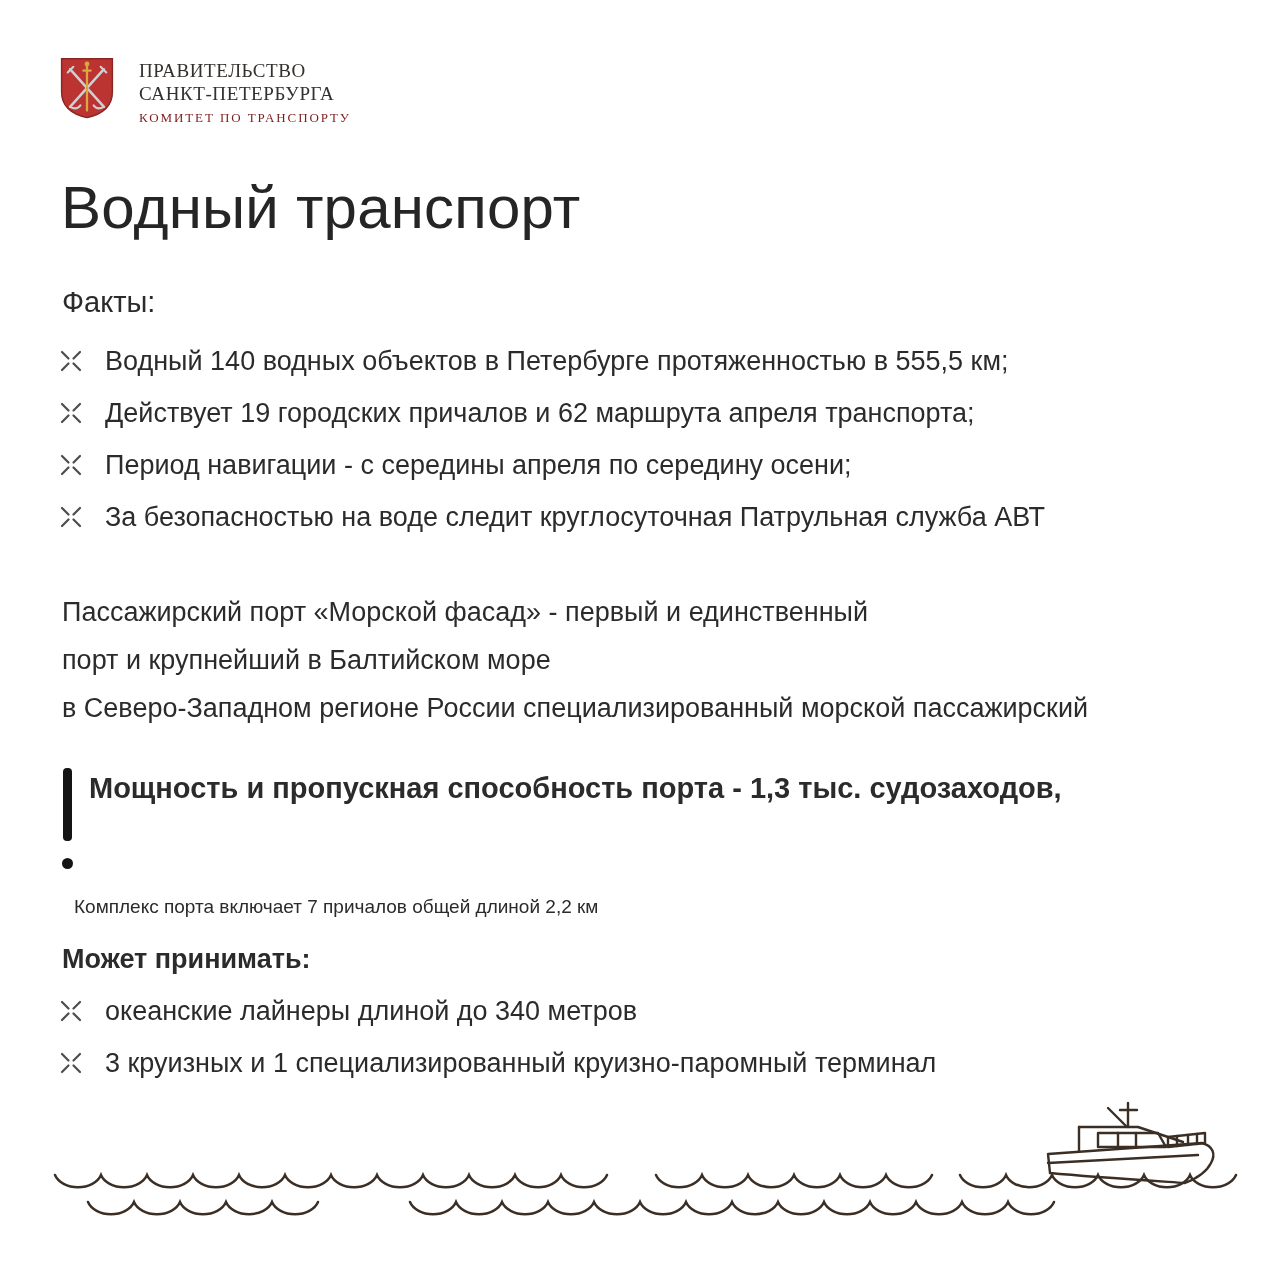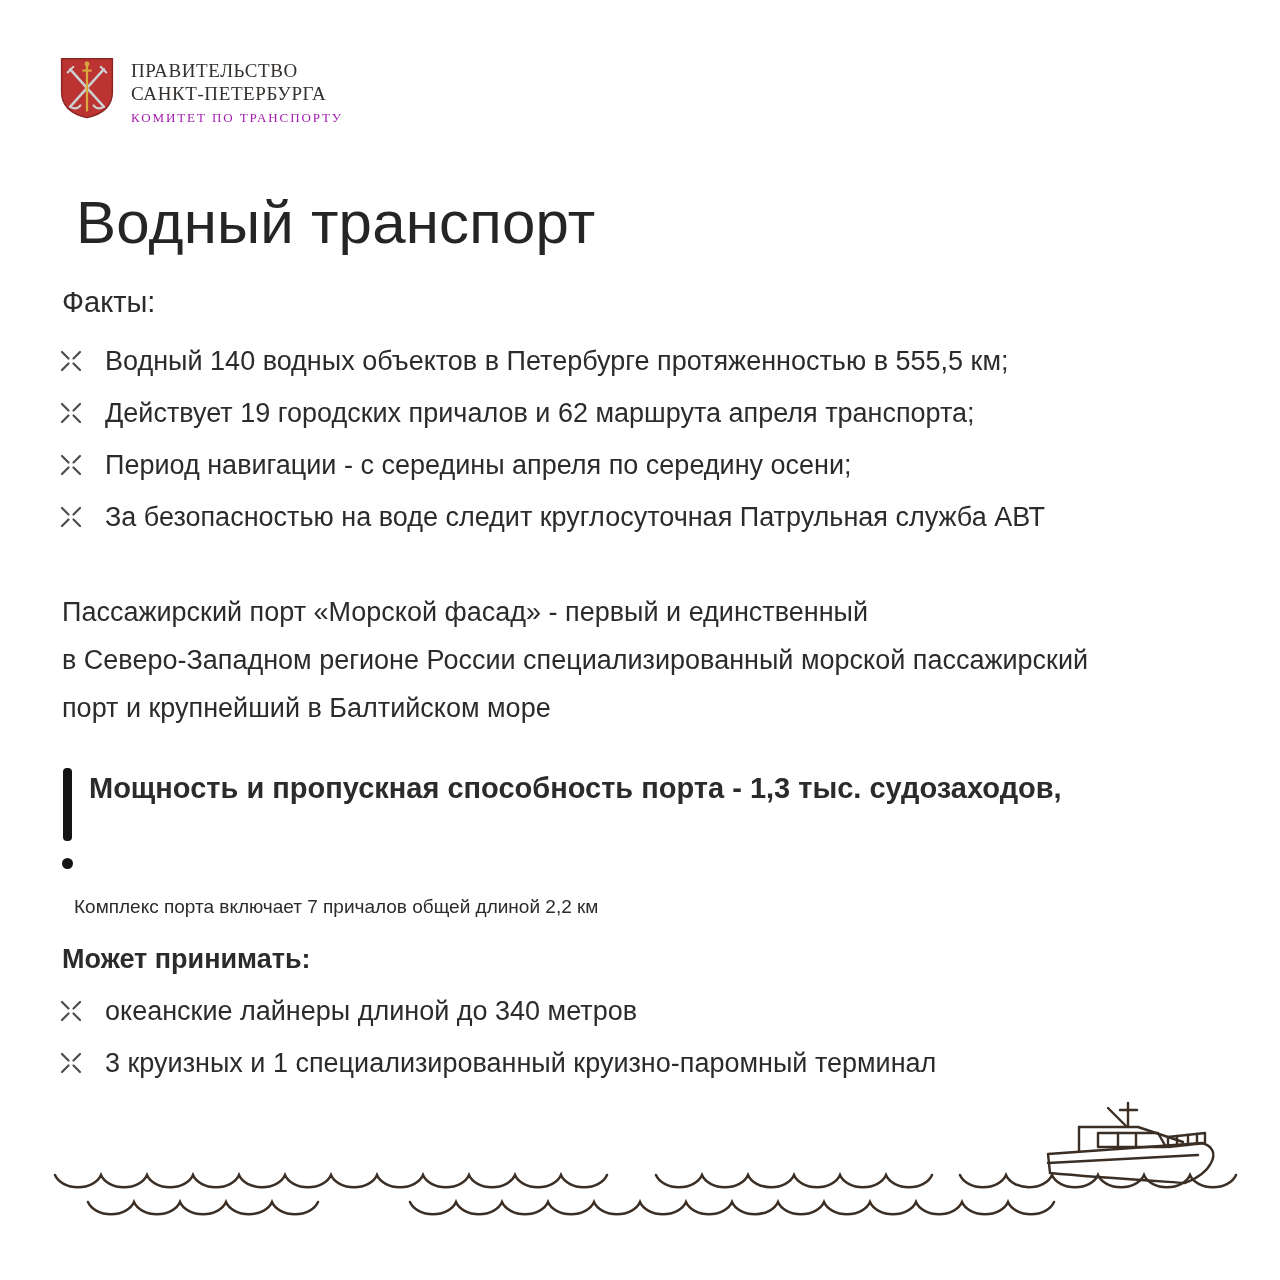--- a/index.html
+++ b/index.html
@@ -6,23 +6,23 @@
   .page{
     position:relative;width:1280px;height:1280px;background:#ffffff;overflow:hidden;
     font-family:"Liberation Sans","DejaVu Sans",sans-serif;color:#2b2b2b;
   }
   p{margin:0;}
   .b{font-weight:400;}
 
   
   .logo{position:absolute;left:58px;top:56px;display:flex;gap:15px;align-items:flex-start;}
   .crest{flex:0 0 auto;}
-  .logo-text{padding-top:3px;font-family:"Liberation Serif","DejaVu Serif",serif;color:#33302d;}
+  .logo-text{padding-top:3px;font-family:"Liberation Serif","DejaVu Serif",serif;color:#33302d;margin-left:8px;}
   .org{font-size:19px;line-height:23px;letter-spacing:0.6px;}
-  .dept{font-size:13px;letter-spacing:1.9px;margin-top:5px;color:#a21caf;}
+  .dept{font-size:13px;letter-spacing:1.9px;margin-top:5px;color:#7f1d1d;}
 
   
   .title{position:absolute;left:60px;top:172px;font-size:60px;font-weight:500;letter-spacing:0.2px;color:#252525;}
   .facts-heading{position:absolute;left:62px;top:286px;font-size:29px;}
 
   
   .bullet-list{position:absolute;left:58px;}
   .facts-list{top:345px;}
   .capacity-list{top:995px;}
   .bullet-row{display:flex;align-items:center;gap:21px;margin-bottom:20px;font-size:27px;height:32px;}
@@ -59,21 +59,21 @@
       <path d="M30,11 V58 M26,15.5 H34" stroke="#d8a93e" stroke-width="2.4" stroke-linecap="round" fill="none"></path>
       <circle cx="30" cy="8.5" r="2.6" fill="#d8a93e"></circle>
     </svg>
     <div class="logo-text">
       <div class="org">ПРАВИТЕЛЬСТВО</div>
       <div class="org">САНКТ-ПЕТЕРБУРГА</div>
       <div class="dept">КОМИТЕТ ПО ТРАНСПОРТУ</div>
     </div>
   </div>
 
-  <h1 class="title" style="margin:16px;">Водный транспорт</h1>
+  <h1 class="title" style="margin:1px;">Водный транспорт</h1>
 
   <div class="facts-heading">Факты:</div>
 
   <div class="bullet-list facts-list">
     <div class="bullet-row">
       <span class="bullet"><svg width="26" height="26" viewBox="0 0 26 26">
             <path d="M4,4 L10.5,10.5 M22,4 L15.5,10.5 M4,22 L10.5,15.5 M22,22 L15.5,15.5" stroke="#4d4d4d" stroke-width="2.2" stroke-linecap="round" fill="none"></path>
           </svg></span>
       <p class="line"><span>Водный </span><span class="b">140 водных</span><span> объектов в Петербурге протяженностью в </span><span class="b">555,5 км</span><span>;</span></p>
     </div>
@@ -92,22 +92,22 @@
     <div class="bullet-row">
       <span class="bullet"><svg width="26" height="26" viewBox="0 0 26 26">
             <path d="M4,4 L10.5,10.5 M22,4 L15.5,10.5 M4,22 L10.5,15.5 M22,22 L15.5,15.5" stroke="#4d4d4d" stroke-width="2.2" stroke-linecap="round" fill="none"></path>
           </svg></span>
       <p class="line"><span>За безопасностью на воде следит круглосуточная </span><span class="b">Патрульная служба АВТ</span></p>
     </div>
   </div>
 
   <div class="port-paragraph">
     <div><span>Пассажирский порт </span><span class="b">«Морской фасад»</span><span> - первый и единственный</span></div>
+    <div><span>порт и </span><span class="b">крупнейший в Балтийском море</span></div>
     <div><span>в Северо-Западном регионе России специализированный морской пассажирский</span></div>
-    <div><span>порт и </span><span class="b">крупнейший в Балтийском море</span></div>
   </div>
 
   <div class="callout">
     <div class="excl">
       <div class="excl-bar"></div>
       <div class="excl-dot"></div>
     </div>
     <div class="callout-text">
       <div>Мощность и пропускная способность порта - 1,3 тыс. судозаходов,</div>
     </div>

